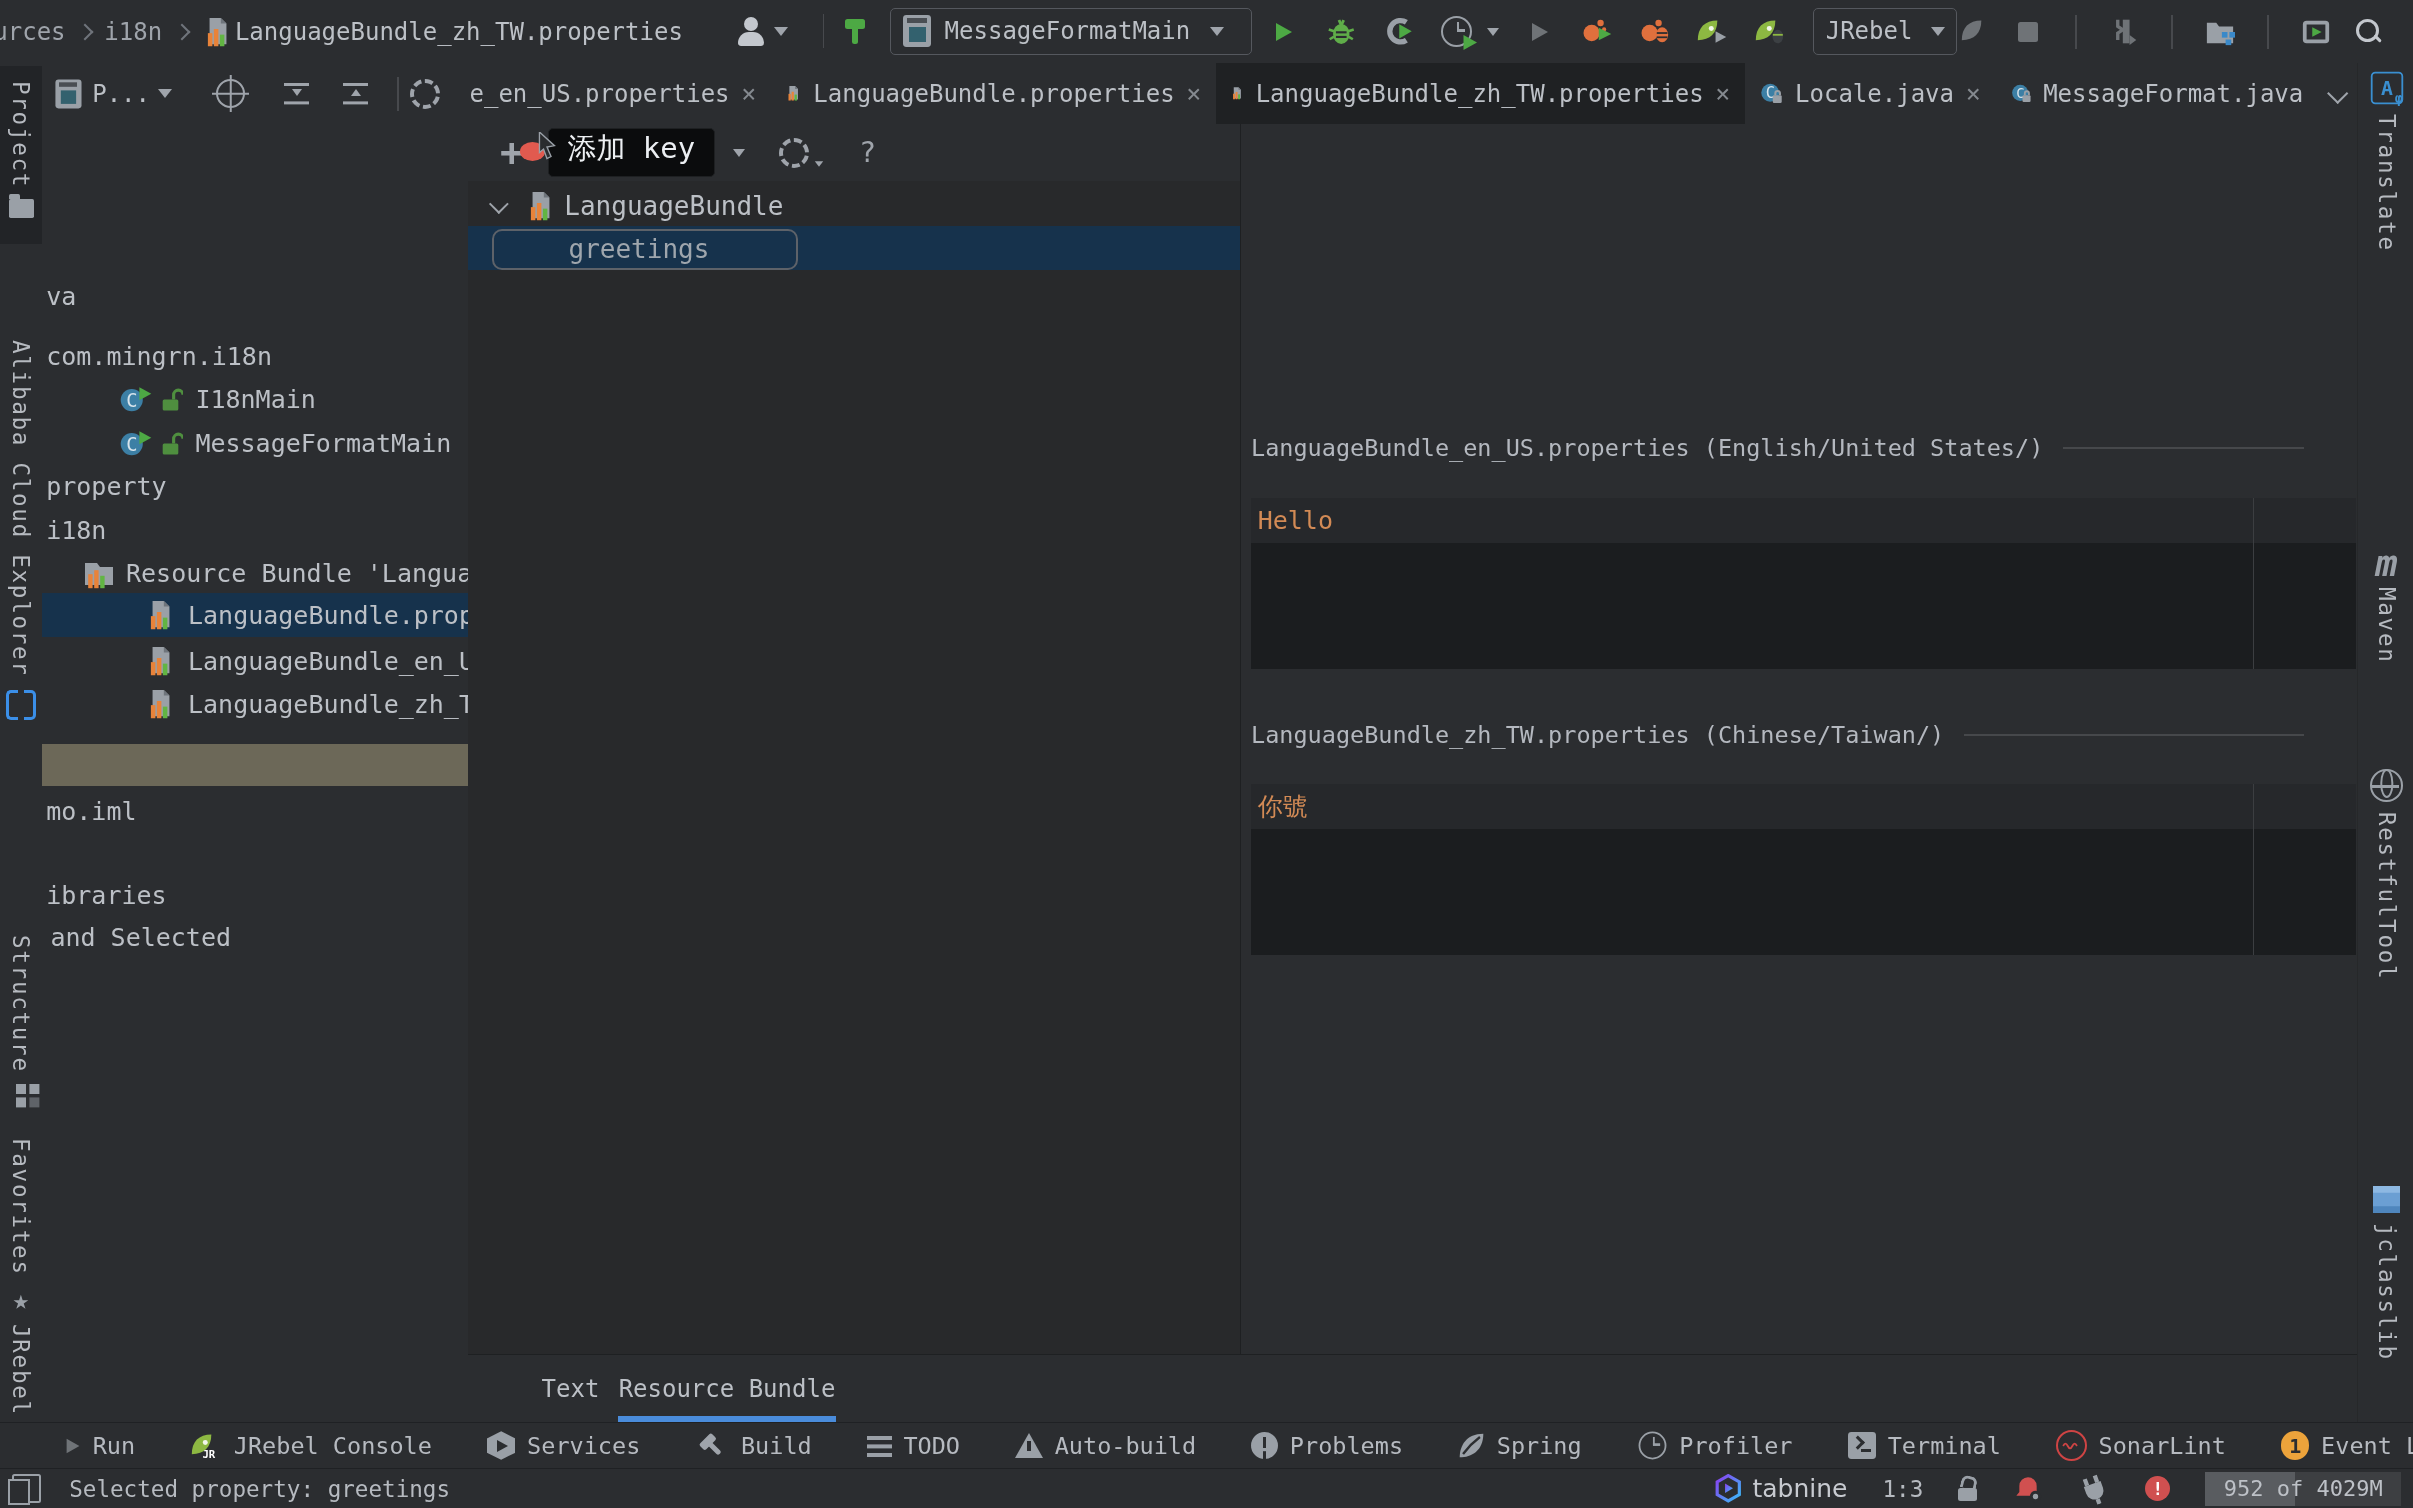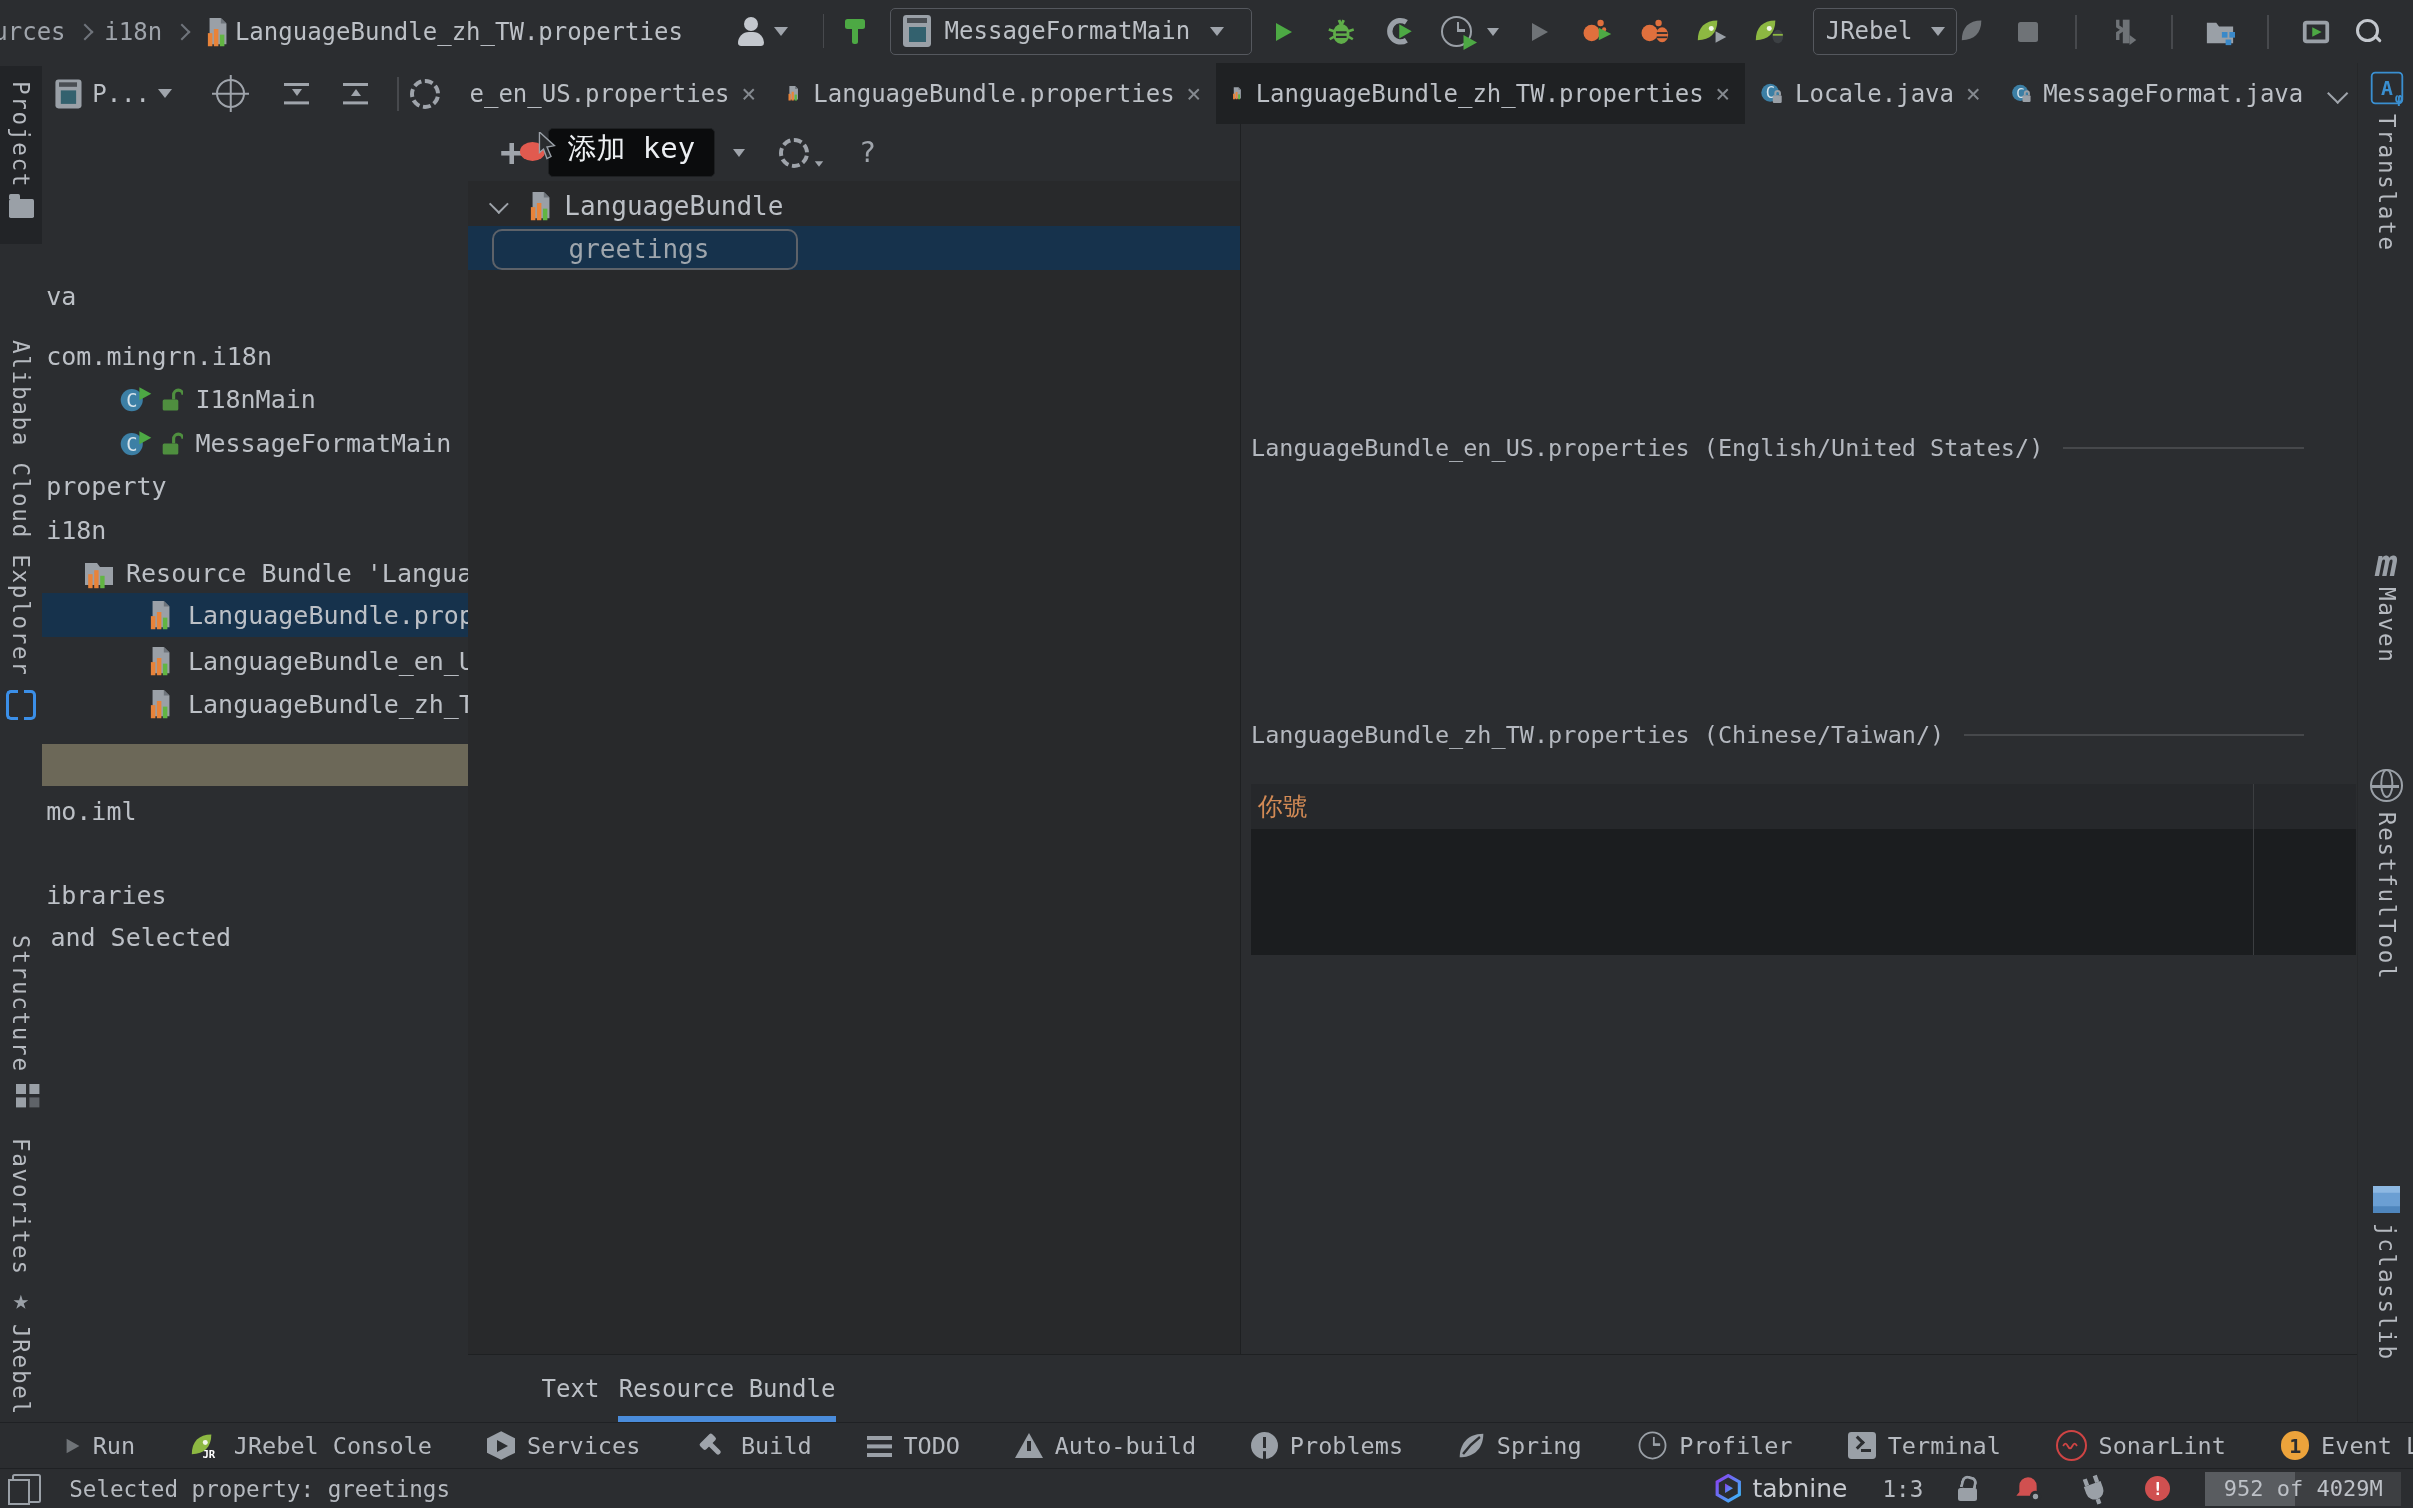--- a/index.html
+++ b/index.html
@@ -534,20 +534,26 @@
       </div>
     </div>
   </div>
 
   <div id="preview" class="abs">
 
     <div class="sec-head" style="top:310px;">
       <span>LanguageBundle_en_US.properties (English/United States/)</span>
       <span class="rule"></span>
     </div>
+    <div class="sec-block" style="top:374px;height:171px;">
+      <div class="sec-row1">
+          <span>Hello</span>
+        </div>
+      <div class="sec-guide"></div>
+    </div>
 
     <div class="sec-head" style="top:597px;">
       <span>LanguageBundle_zh_TW.properties (Chinese/Taiwan/)</span>
       <span class="rule"></span>
     </div>
     <div class="sec-block" style="top:660px;height:171px;">
       <div class="sec-row1">
           <span>你號</span>
         </div>
       <div class="sec-guide"></div>

